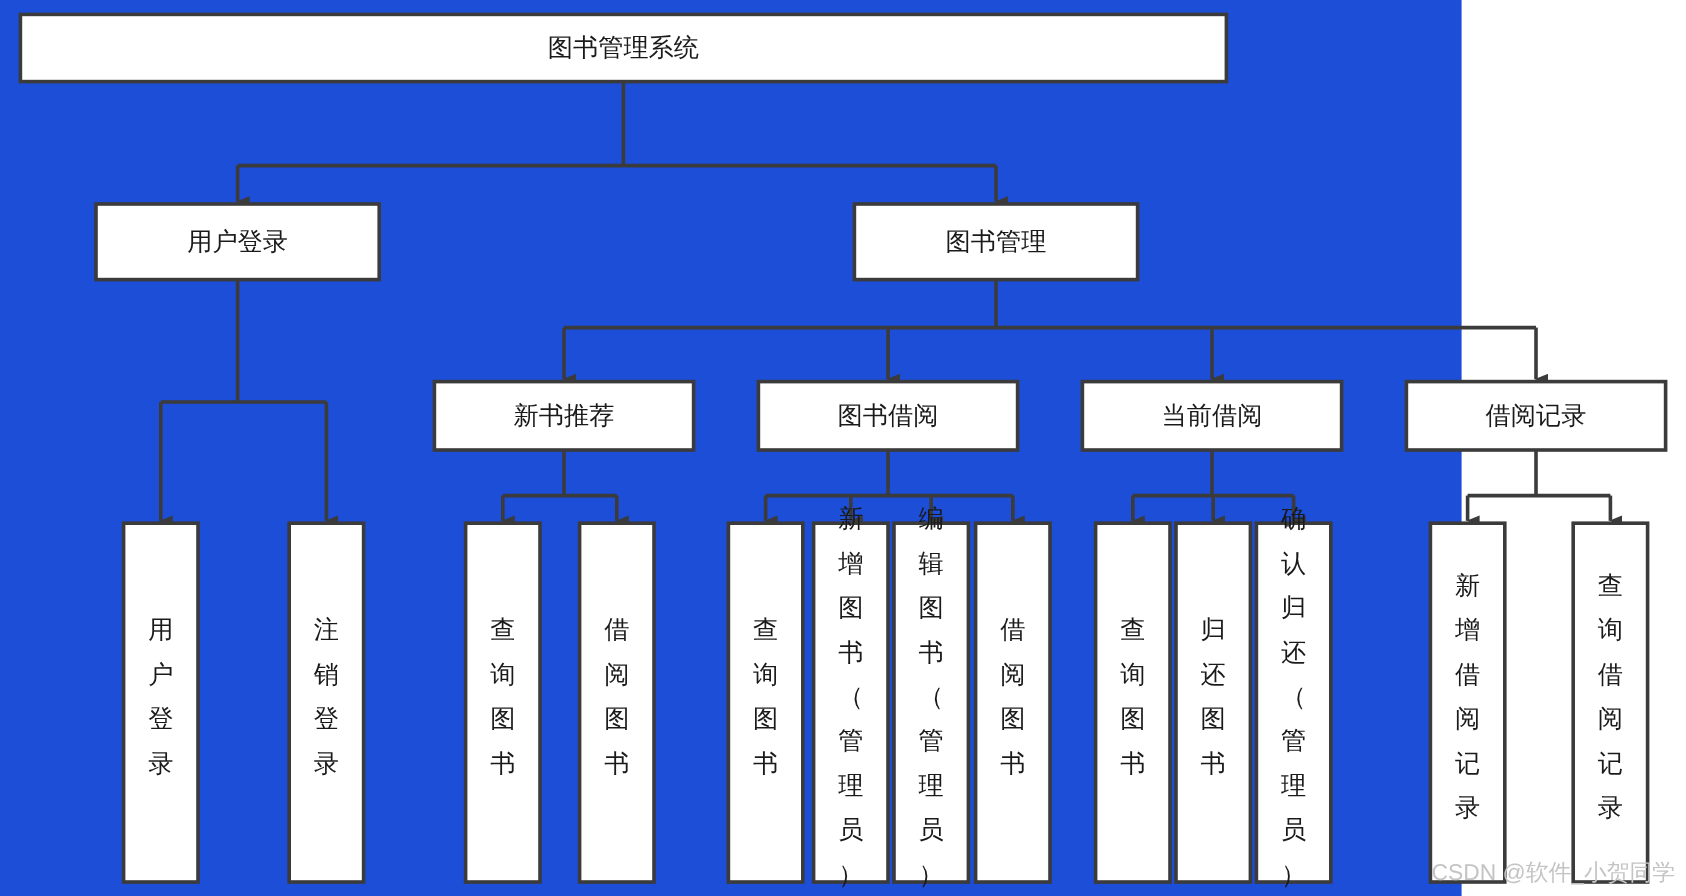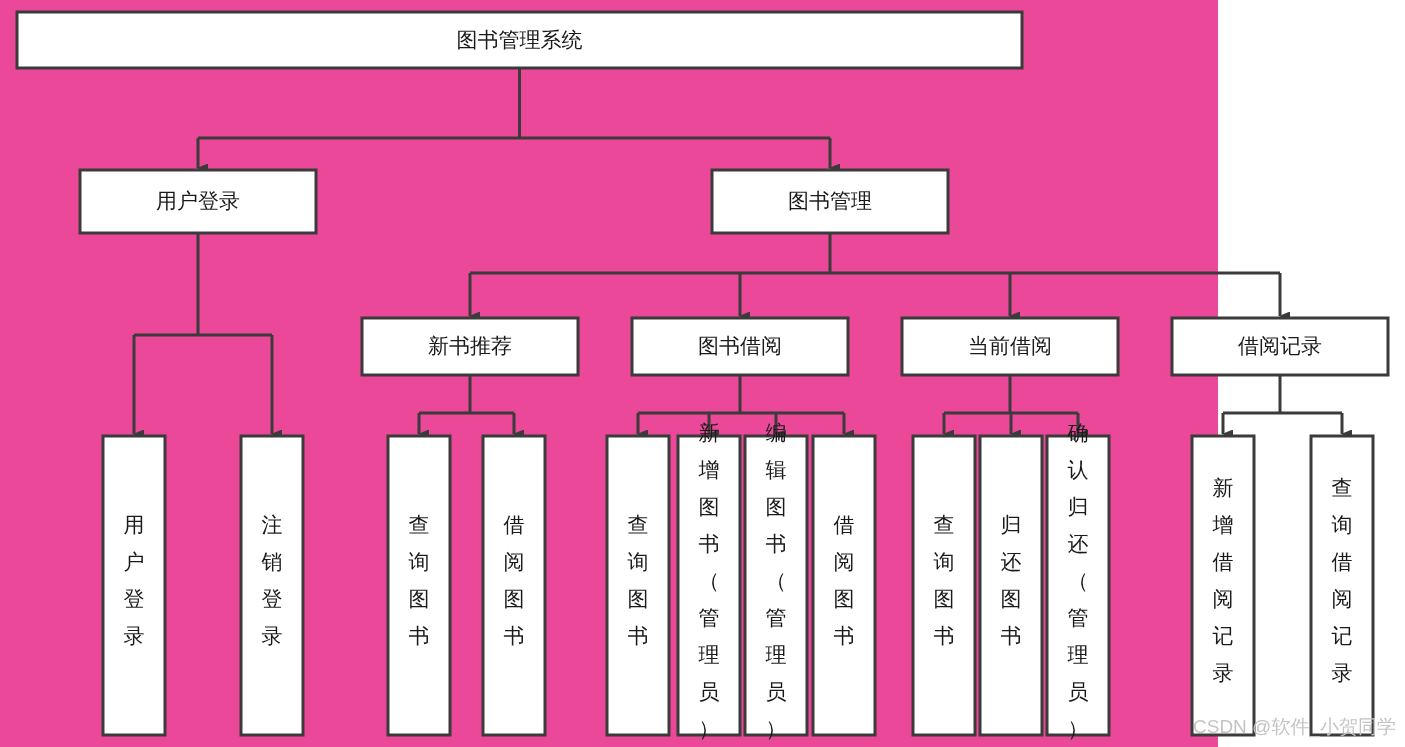--- a/index.html
+++ b/index.html
@@ -1,21 +1,21 @@
 <!DOCTYPE html>
 <html><head>
 <meta charset="utf-8">
 <title>图书管理系统 结构图</title>
 <style>
   html,body{margin:0;padding:0;background:#ffffff;}
   body{
     font-family:"Liberation Sans","DejaVu Sans",sans-serif;
     width:1405px;height:747px;overflow:hidden;
   }
-  #diagram-root{position:relative;width:1218px;height:747px;background:#ec4899;}
+  #diagram-root{position:relative;width:1218px;height:747px;background:#1d4ed8;}
   svg#flow{position:absolute;left:0;top:0;width:1405px;height:747px;display:block;}
   .node-rect{fill:#ffffff;stroke:#3b3b3b;stroke-width:3;}
   .node-label{
     font-family:"Liberation Sans","DejaVu Sans",sans-serif;
     fill:#1a1a1a;font-size:21px;text-anchor:middle;dominant-baseline:middle;
   }
   .leaf-label{
     font-family:"Liberation Sans","DejaVu Sans",sans-serif;
     fill:#1a1a1a;font-size:21px;
   }

